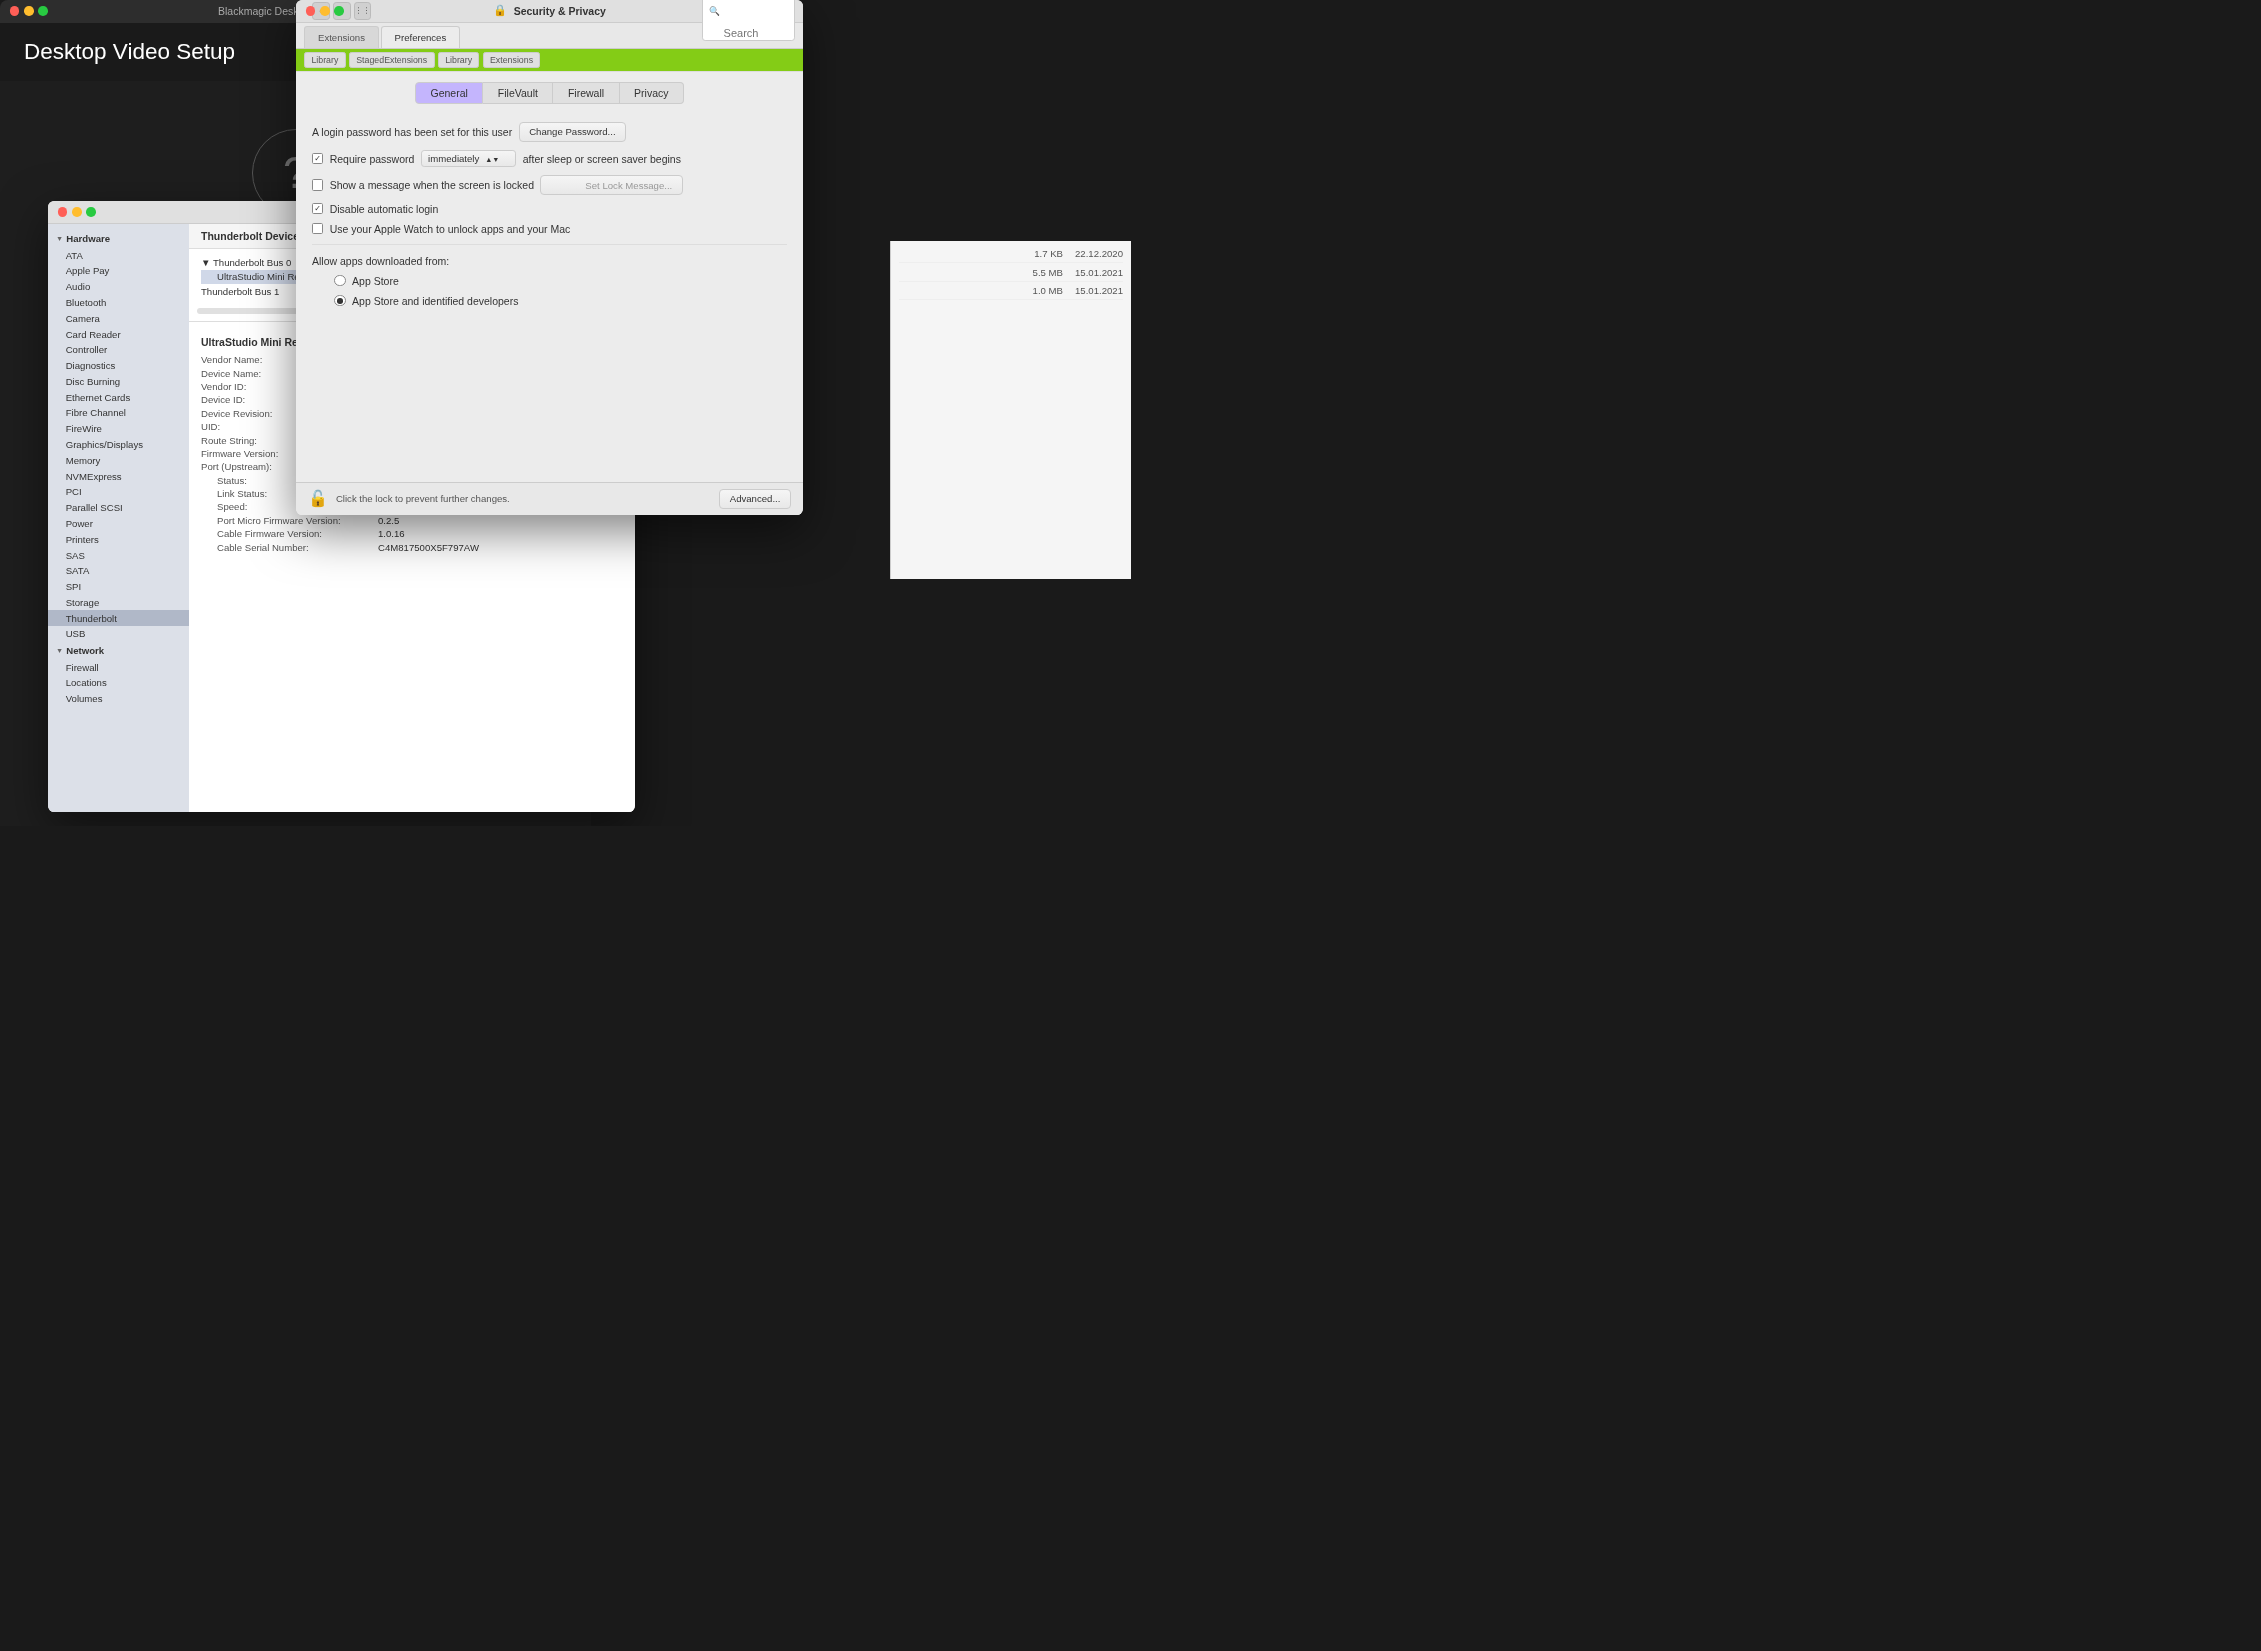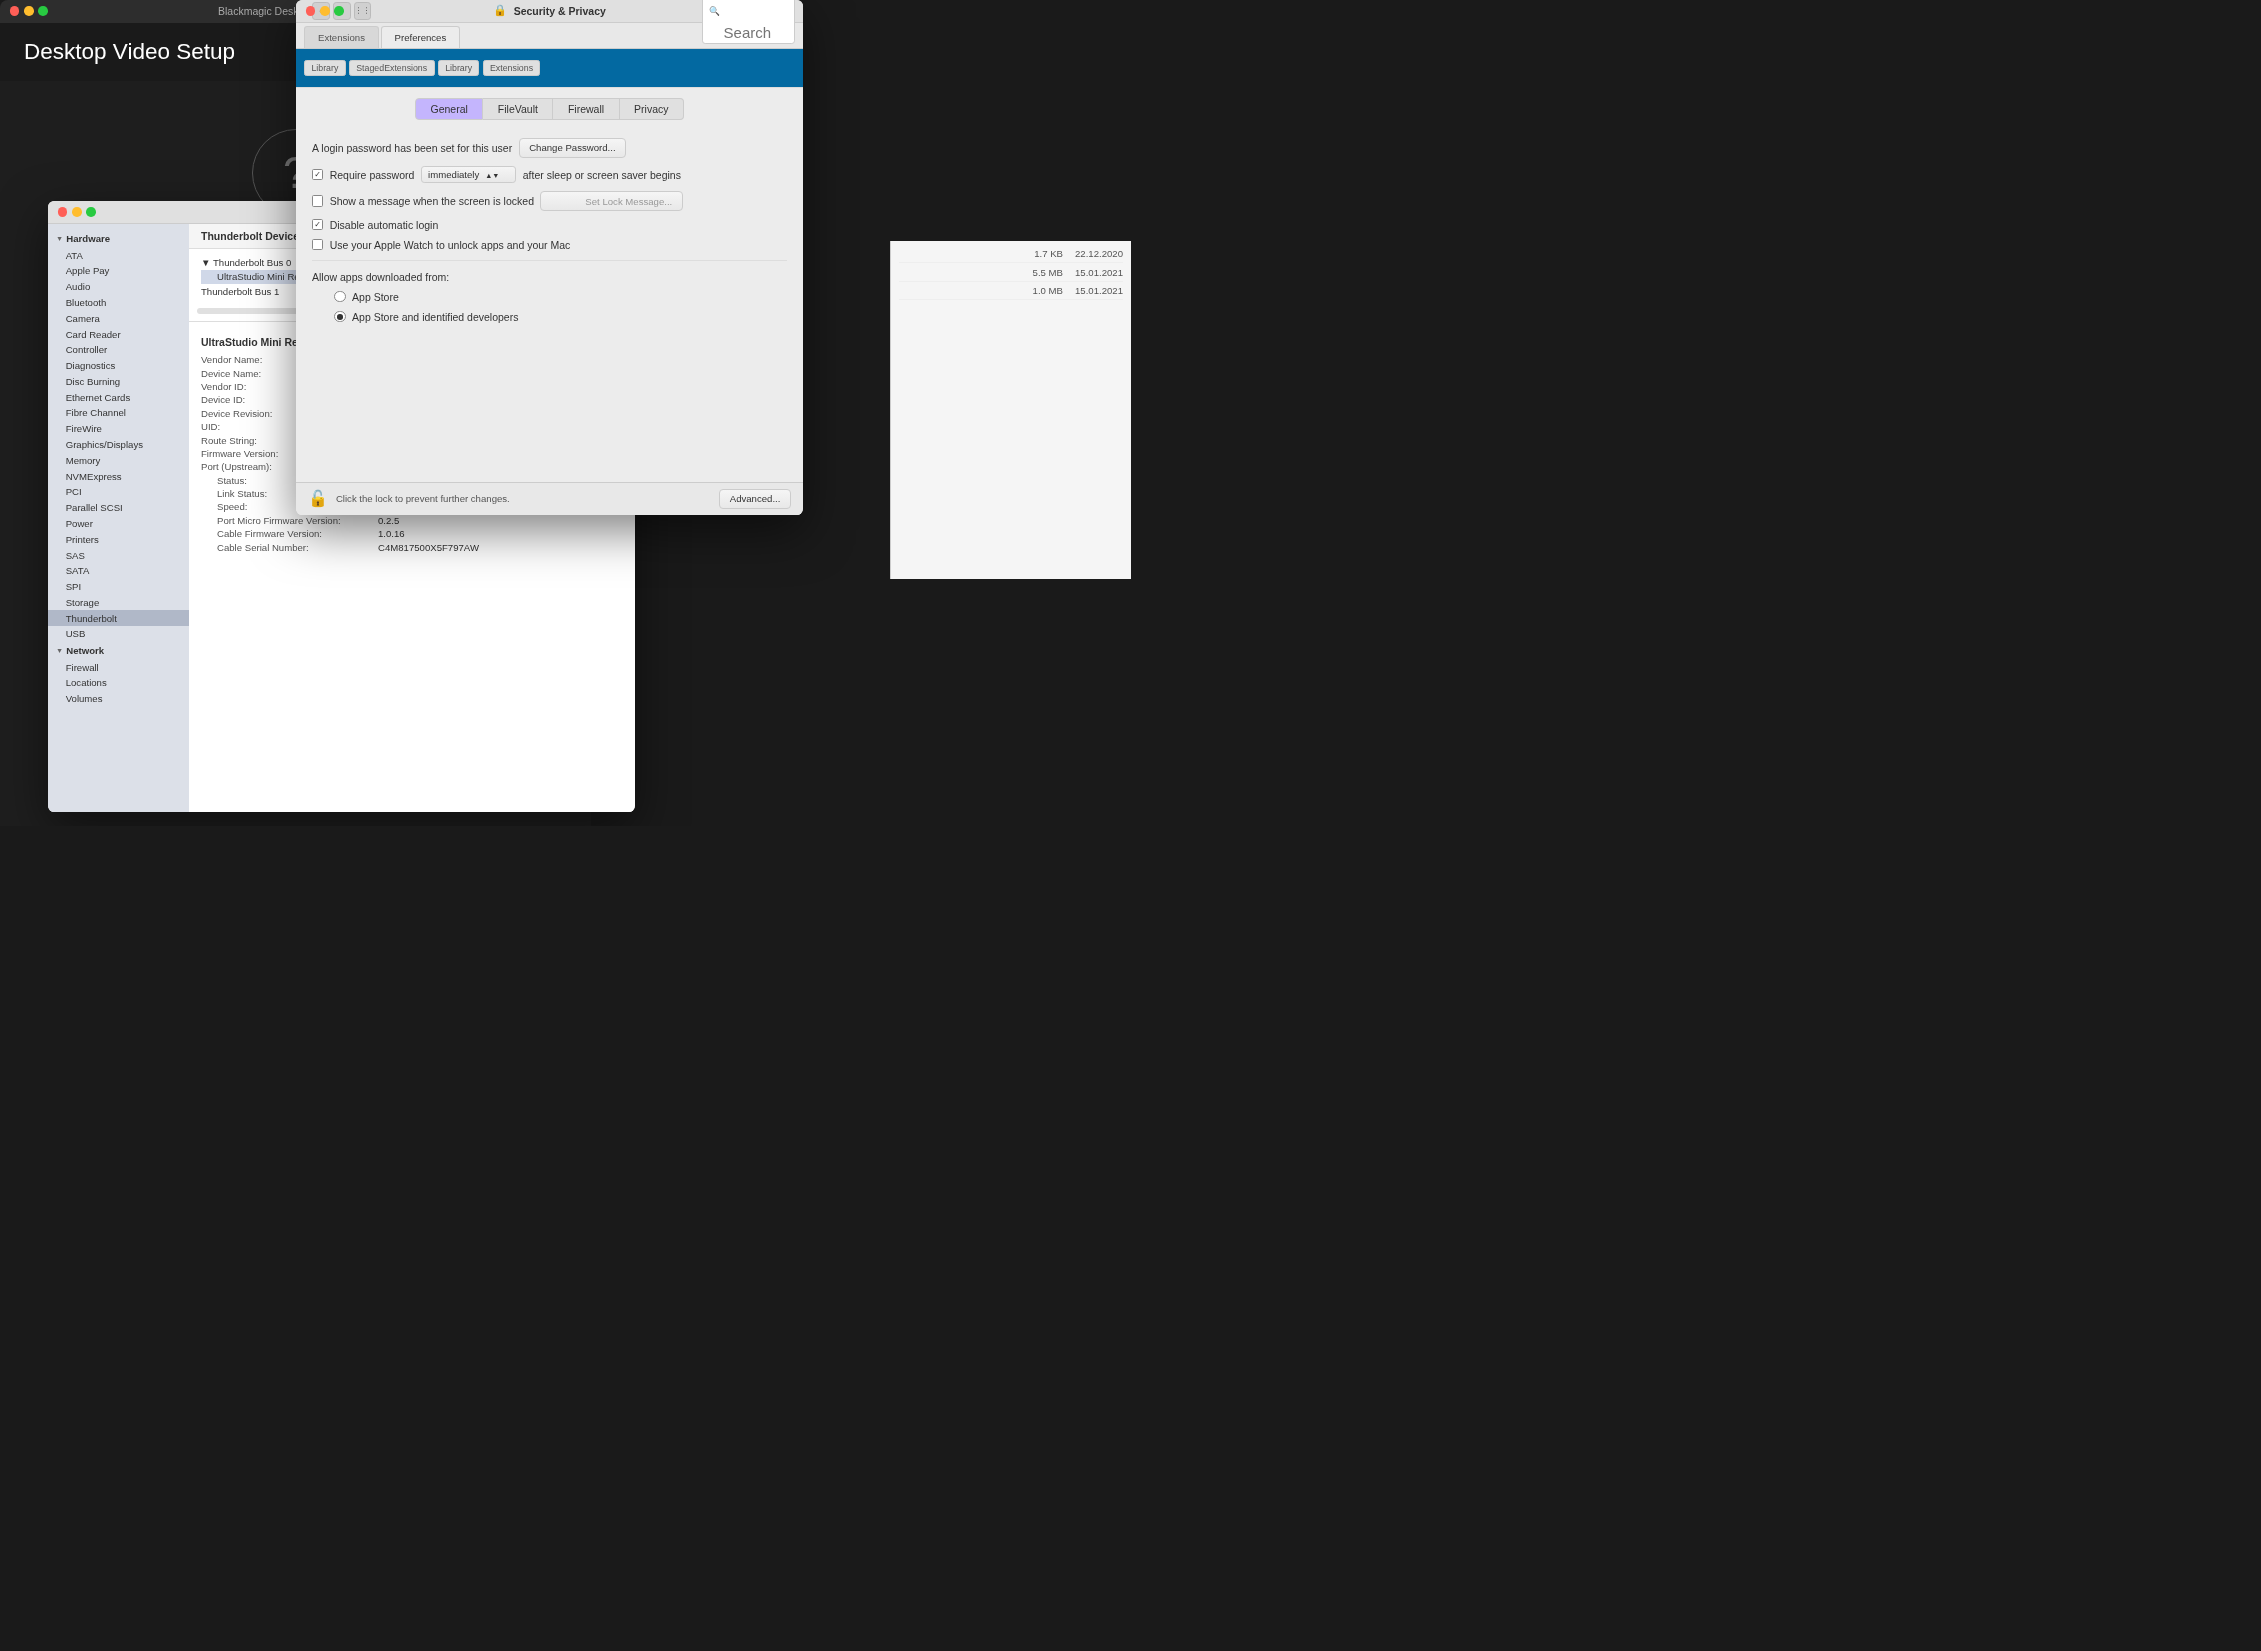--- a/index.html
+++ b/index.html
@@ -313,21 +313,21 @@
       background: #fff;
       border: 0.8px solid #ccc;
       border-radius: 3.2px;
       padding: 1.6px 6.4px;
       gap: 3.2px;
     }
     .sec-search-icon { font-size: 8.8px; color: #999; }
     .sec-search-input {
       border: none;
       background: transparent;
-      font-size: 15px;
+      font-size: 11px;
       color: #999;
       outline: none;
       width: 64px;
       margin-top: 44px;
     }
 
     
     .pref-tabbar {
       background: #e8e8e8;
       border-bottom: 0.8px solid #ccc;
@@ -355,25 +355,25 @@
     .pref-tab-plus {
       margin-left: auto;
       padding: 3.2px 8px;
       font-size: 13px;
       color: #555;
       cursor: pointer;
     }
 
     
     .sec-subtabbar {
-      background: #0369a1;
+      background: #84cc16;
       border-bottom: 0.8px solid #ddd;
       display: flex;
       align-items: center;
-      padding: 11px 8px;
+      padding: 3px 8px;
       gap: 3.2px;
       font-size: 8.8px;
       overflow: hidden;
     }
     .sec-subtab {
       padding: 2.4px 6.4px;
       border: 0.8px solid #ccc;
       border-radius: 2.4px;
       background: #e0e0e0;
       color: #555;

